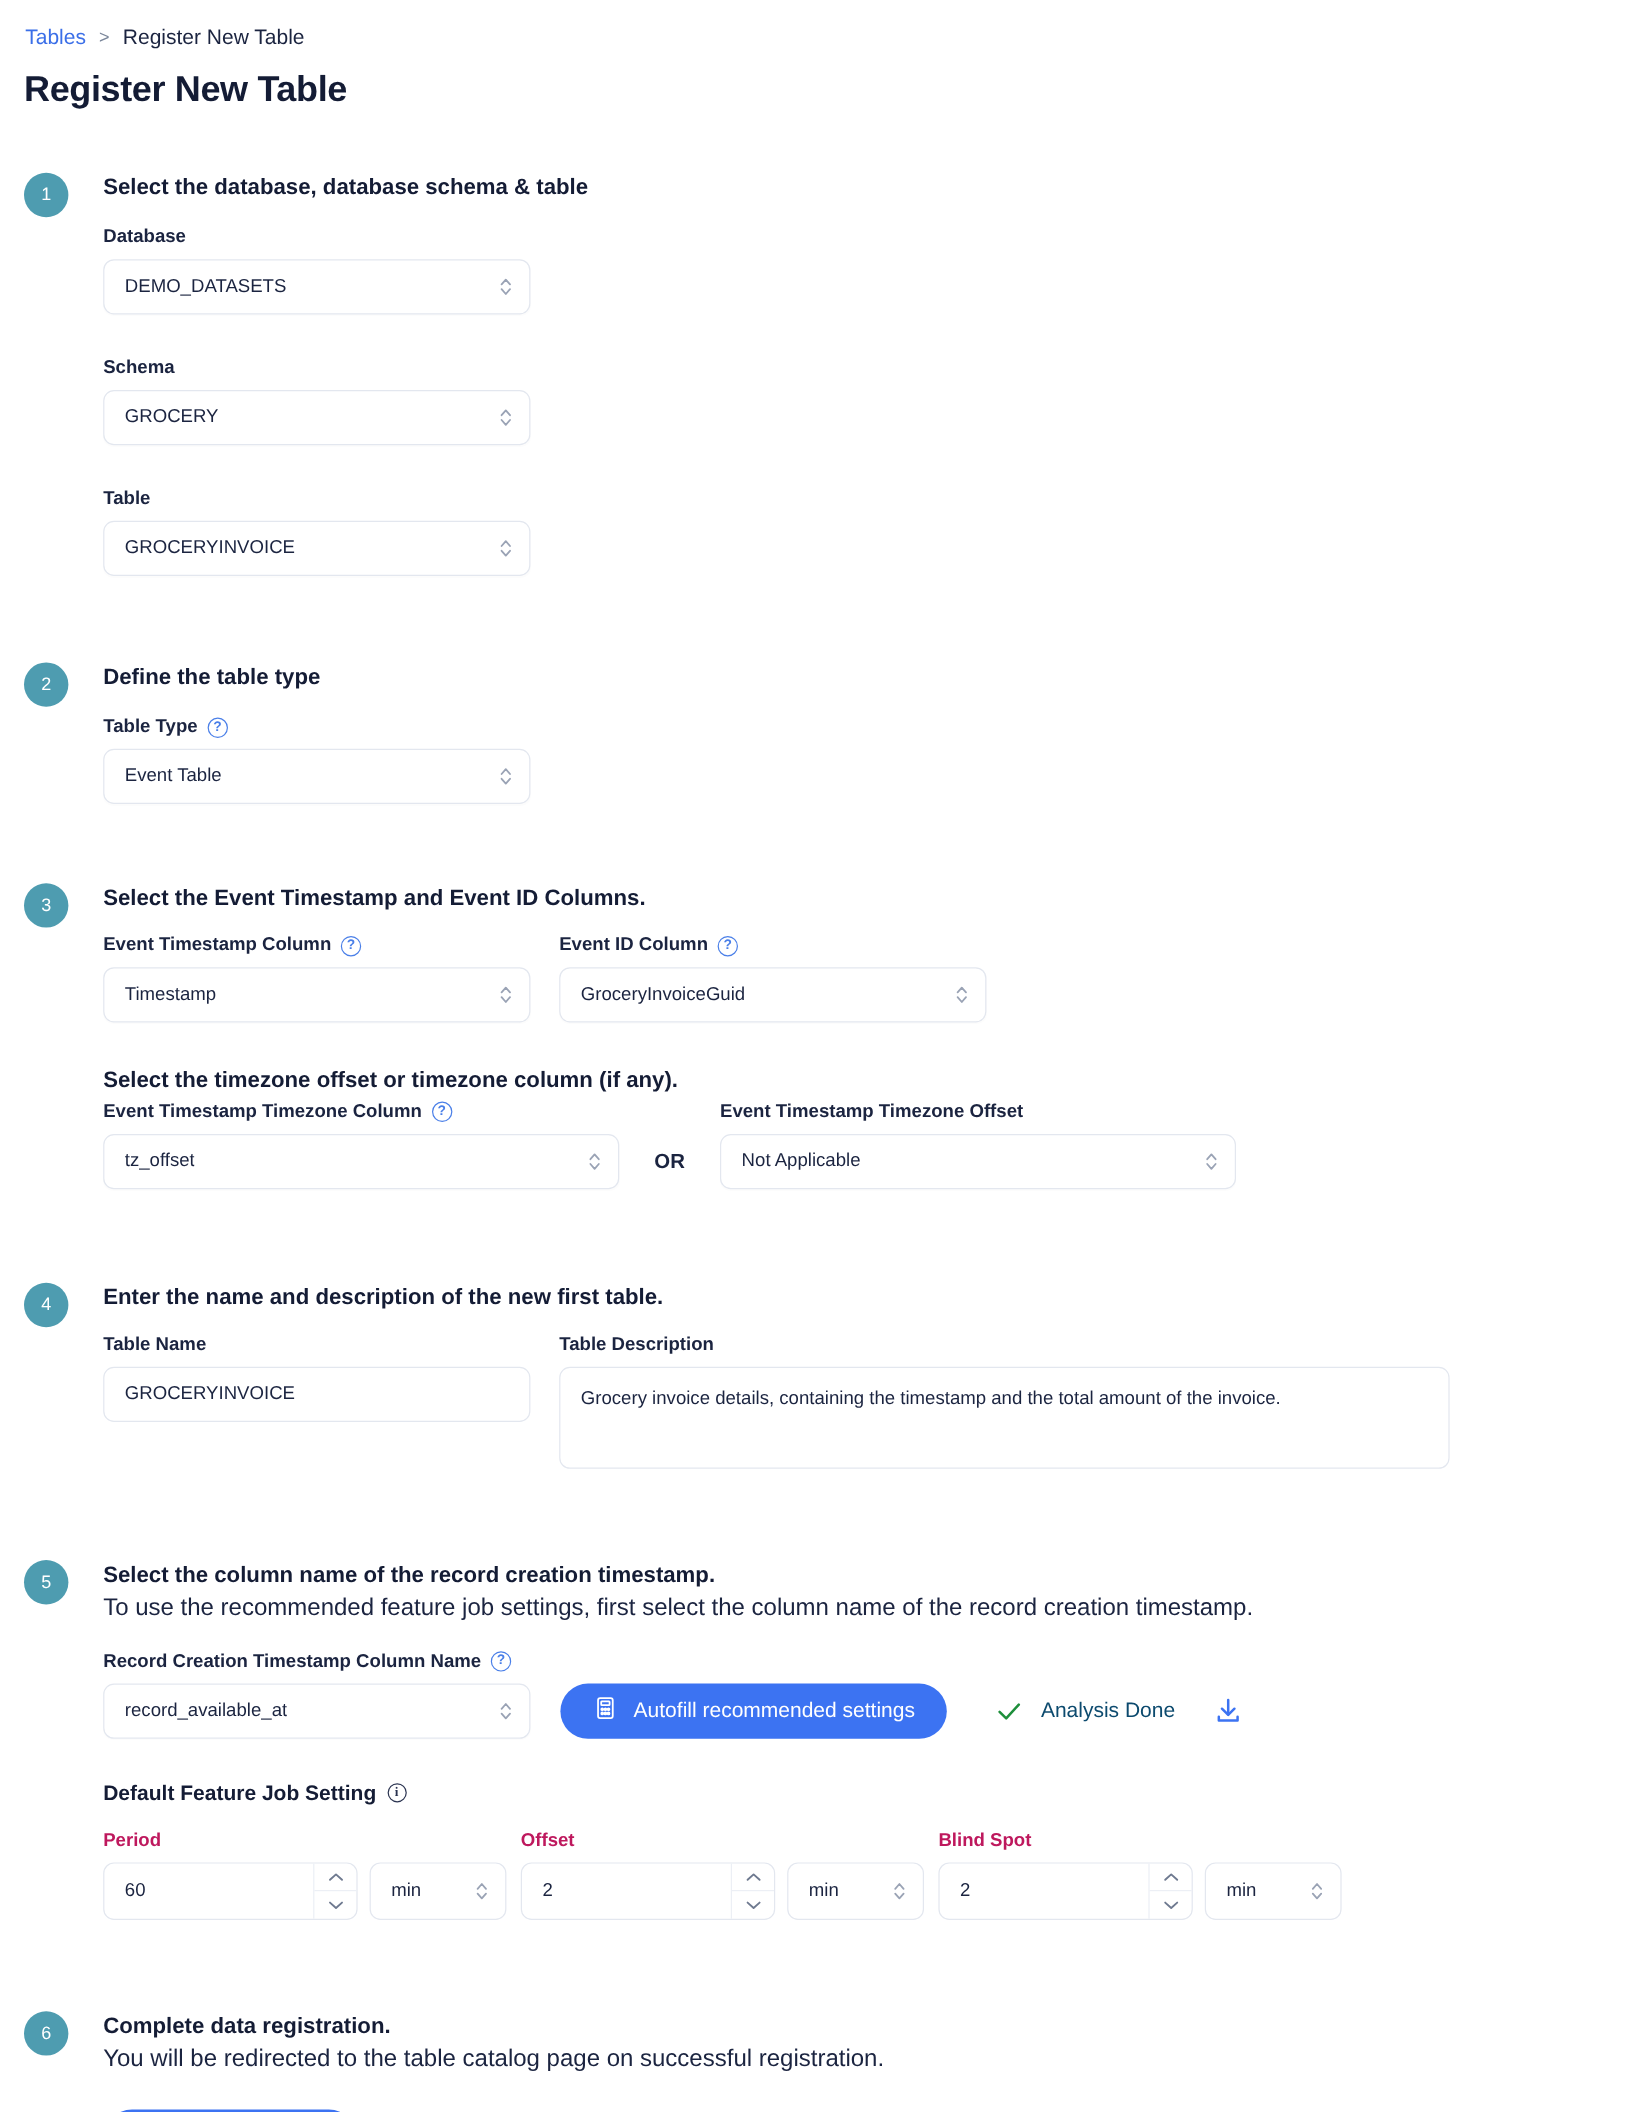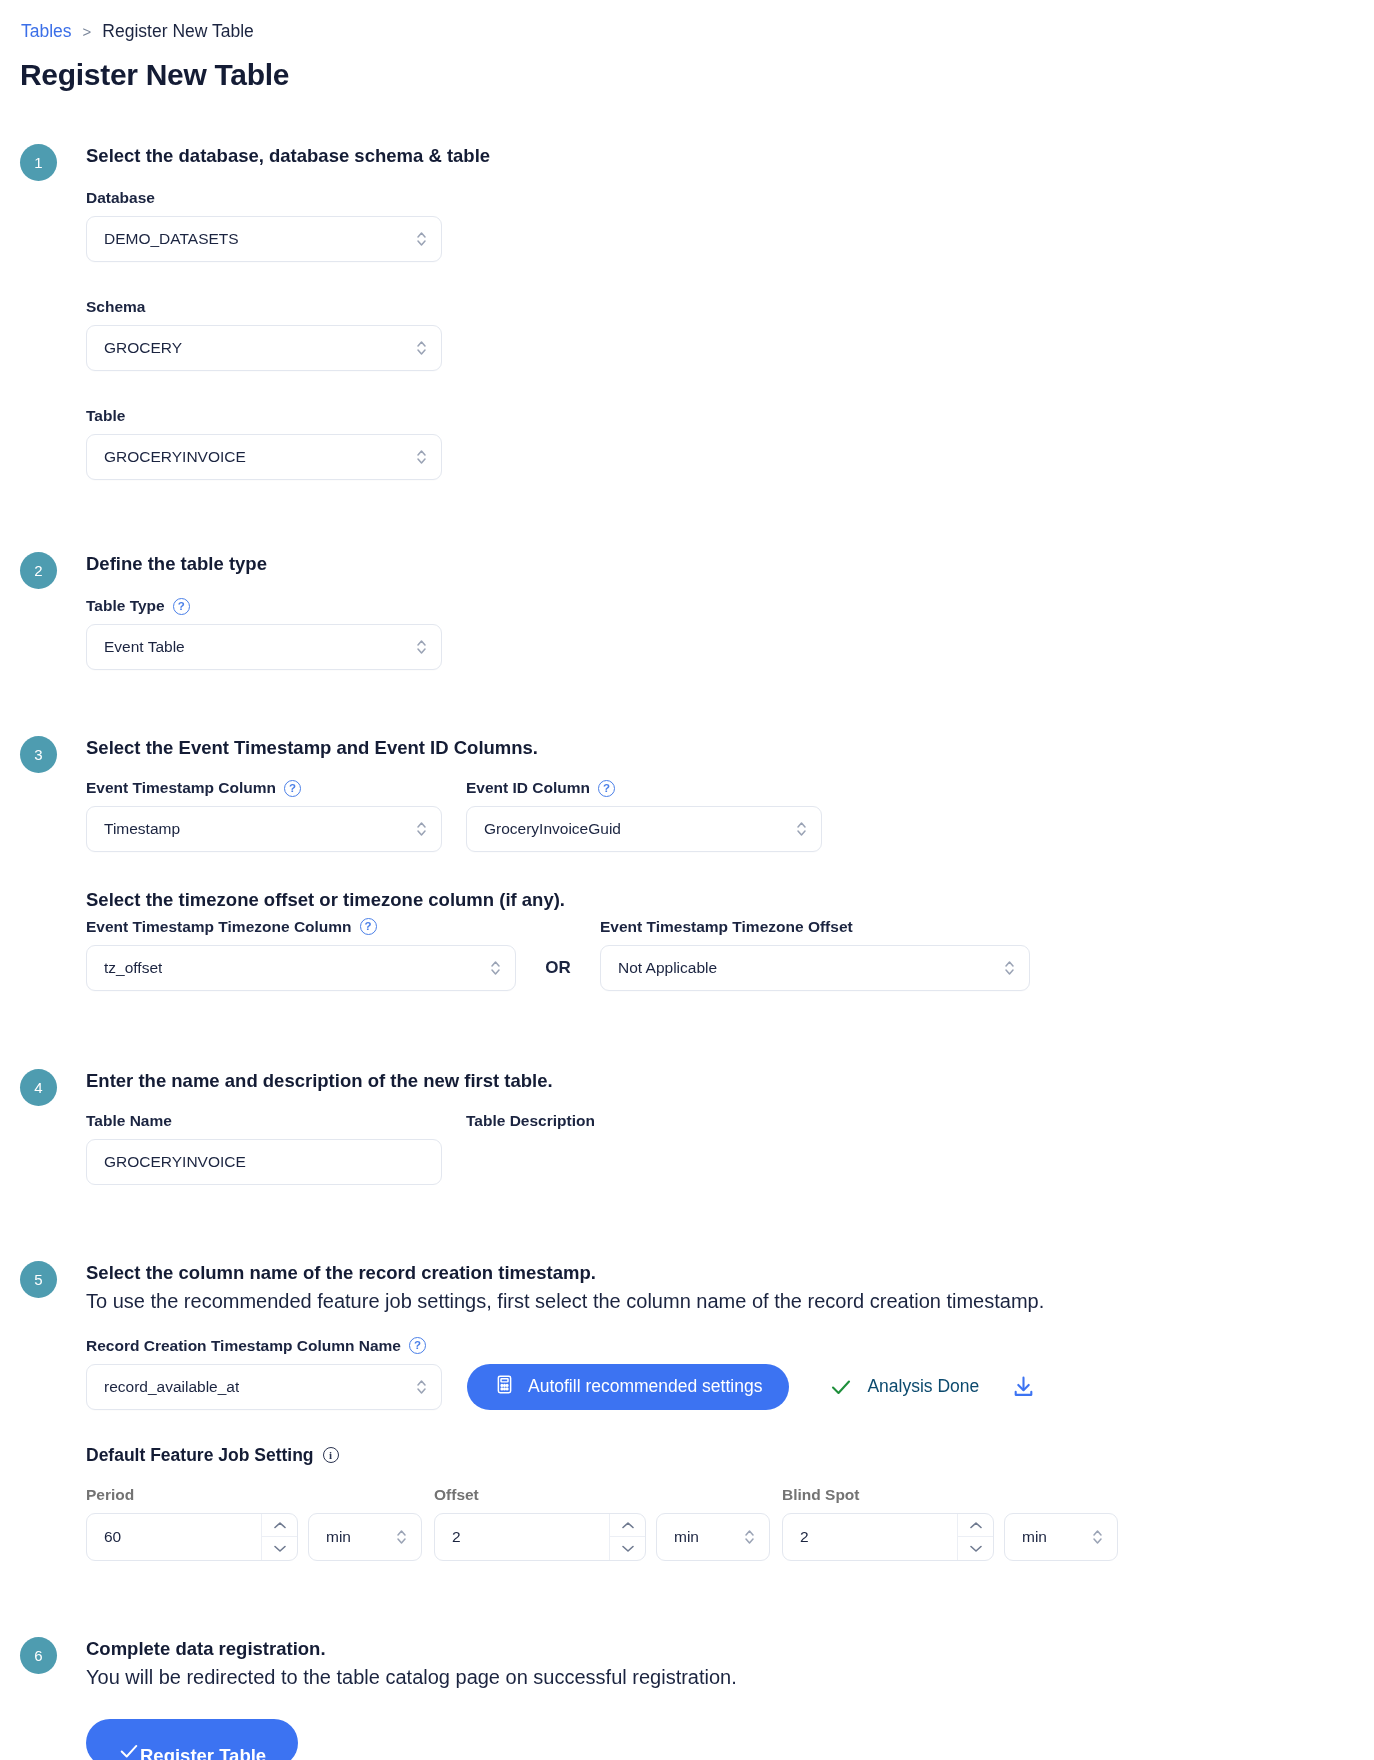--- a/index.html
+++ b/index.html
@@ -245,21 +245,21 @@
     align-items: center;
     gap: 9px;
     margin-top: 35px;
   }
 
   .fjs-row { display: flex; gap: 0; margin-top: 20px; }
   .fjs-group { width: 348px; }
   .fjs-label {
     font-size: 15.5px;
     font-weight: bold;
-    color: #737373;
+    color: #be185d;
     margin-bottom: 9px;
   }
   .fjs-controls { display: flex; align-items: center; gap: 10px; }
   .spinner {
     position: relative;
     width: 212px;
     height: 48px;
     border: 1px solid #e3e7ef;
     border-radius: 9px;
     background: #fff;
@@ -489,20 +489,23 @@
         <div class="field-label">
           <span>Table Name</span>
         </div>
         <div class="text-input">
           <span>GROCERYINVOICE</span>
         </div>
       </div>
       <div class="s4-desc">
         <div class="field-label">
           <span>Table Description</span>
+        </div>
+        <div class="textarea">
+          <span>Grocery invoice details, containing the timestamp and the total amount of the invoice.</span>
         </div>
       </div>
     </div>
   </div>
 
   <div class="step sp-5">
     <div class="badge">5</div>
     <div class="step-title">Select the column name of the record creation timestamp.</div>
     <div class="step-sub">To use the recommended feature job settings, first select the column name of the record creation timestamp.</div>
 

